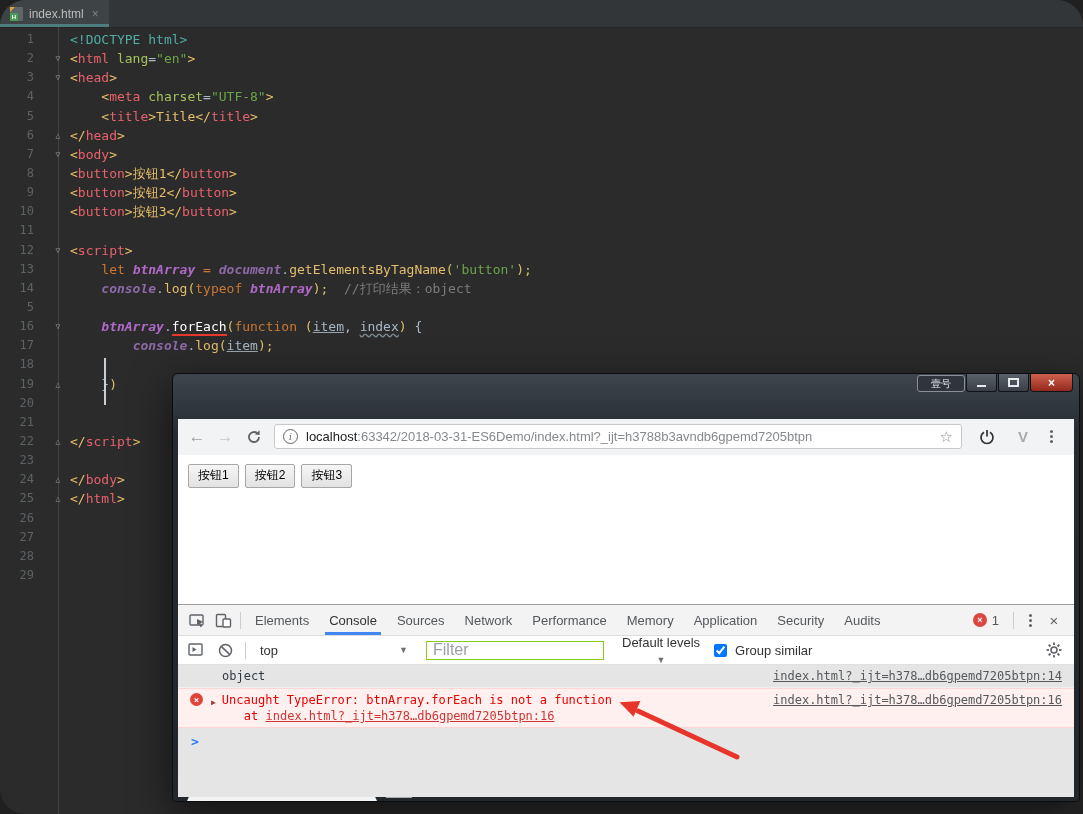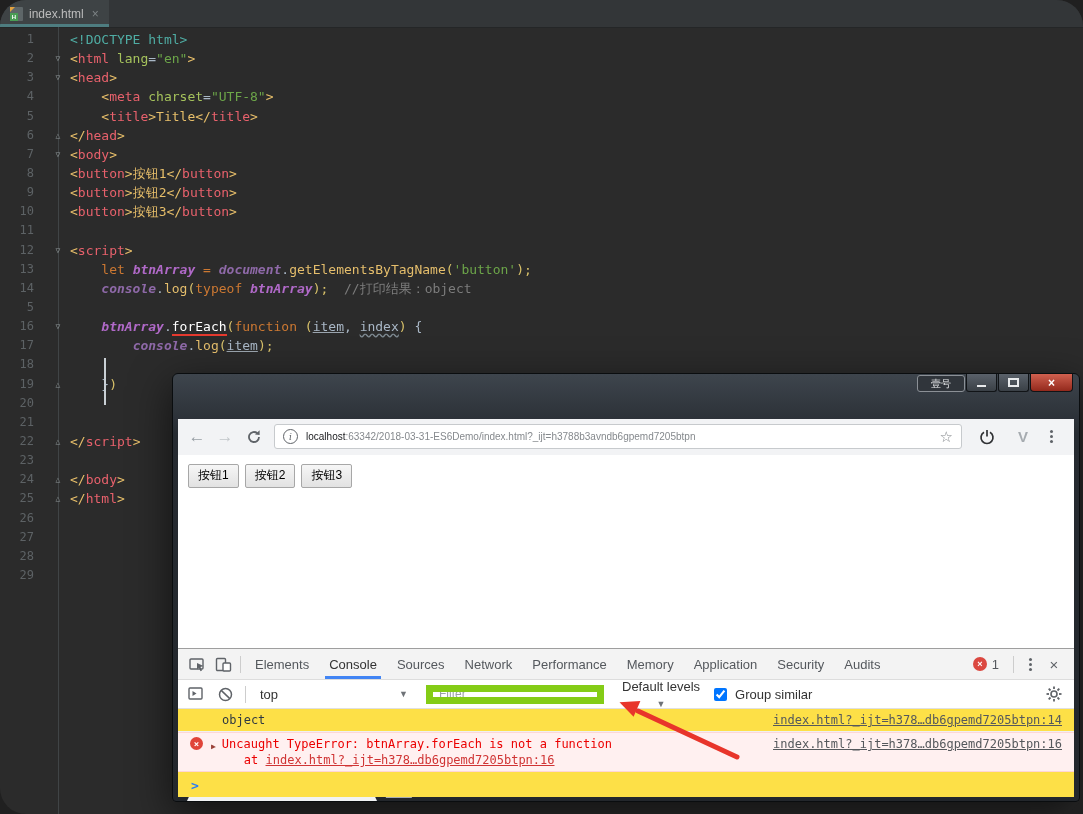--- a/index.html
+++ b/index.html
@@ -65,54 +65,54 @@
 
   .navbar{position:absolute;left:0;top:0;right:0;height:36px;background:#F2F3F5;border-bottom:1px solid #D9DBDE;}
   .nav-ic{position:absolute;top:0;height:35px;display:flex;align-items:center;justify-content:center;}
   .nav-back{left:6px;width:26px;font-size:17px;color:#9AA0A6;}
   .nav-fwd{left:34px;width:26px;font-size:17px;color:#C2C6CA;}
   .nav-reload{left:64px;width:24px;}
   .urlbar{position:absolute;left:96px;top:5px;width:688px;height:25px;background:#FFF;border:1px solid #C7CACD;
           border-radius:3px;display:flex;align-items:center;padding:0 8px;gap:8px;box-sizing:border-box;}
   .info-i{width:13px;height:13px;border-radius:50%;border:1px solid #5F6368;color:#5F6368;flex:none;
           font-family:"DejaVu Serif",serif;font-style:italic;font-size:9px;display:flex;align-items:center;justify-content:center;}
-  .url{font-size:10px;white-space:nowrap;overflow:hidden;flex:1;}
+  .url{font-size:13px;white-space:nowrap;overflow:hidden;flex:1;}
   .url .host{color:#202124;}
   .url .rest{color:#85898D;}
   .star{color:#85898D;font-size:15px;flex:none;}
   .ext-power{left:798px;width:22px;}
   .ext-v{left:834px;width:22px;font-size:15px;font-weight:bold;color:#A6ABB0;}
   .menu-dots{left:862px;width:22px;}
   .dots3{width:3px;height:3px;border-radius:50%;background:currentColor;box-shadow:0 -5px 0 currentColor,0 5px 0 currentColor;color:#5F6368;}
 
   .page{position:absolute;left:0;top:36px;right:0;height:149px;background:#FFF;padding:9px 0 0 10px;box-sizing:border-box;}
   .pbtn{display:inline-block;margin-right:6px;padding:2px 9px 3px;font-size:12px;color:#000;
         background:linear-gradient(#F6F6F6,#E2E2E2);border:1px solid #A7A7A7;border-radius:2px;
         font-family:"Liberation Sans",sans-serif;}
 
   
-  .devtools{position:absolute;left:0;top:185px;right:0;bottom:0;background:#fde047;border-top:1px solid #9E9E9E;
-            font-size:13px;color:#54585D;box-sizing:border-box;margin-top:44px;}
+  .devtools{position:absolute;left:0;top:185px;right:0;bottom:0;background:#e5e5e5;border-top:1px solid #9E9E9E;
+            font-size:13px;color:#54585D;box-sizing:border-box;}
   .dt-tabrow{height:30px;background:#F3F3F3;display:flex;align-items:center;border-bottom:1px solid #DDDDDD;padding-left:6px;}
   .dt-ic{width:26px;height:30px;display:flex;align-items:center;justify-content:center;}
   .dt-div{width:1px;height:17px;background:#CDCDCD;margin:0 4px;}
   .dt-tab{height:30px;display:flex;align-items:center;padding:0 10px;position:relative;color:#54585D;}
   .dt-tab.active{color:#333;}
   .dt-tab.active::after{content:"";position:absolute;left:6px;right:6px;bottom:0;height:3px;background:#4285F4;}
   .dt-right{margin-left:auto;display:flex;align-items:center;margin-right:8px;}
   .badge{width:14px;height:14px;border-radius:50%;background:#DB4840;color:#FFF;font-size:9px;font-weight:bold;
          display:flex;align-items:center;justify-content:center;}
   .count{margin:0 10px 0 5px;color:#54585D;}
   .dtx{width:24px;display:flex;align-items:center;justify-content:center;color:#5F6368;font-size:15px;}
 
   .dt-toolbar{height:28px;display:flex;align-items:center;border-bottom:1px solid #E0E0E0;background:#FFF;}
   .tb-ic{display:flex;align-items:center;justify-content:center;}
   .top-select{width:148px;display:flex;align-items:center;justify-content:space-between;margin-left:12px;color:#333;}
   .caret{font-size:9px;color:#6E7277;}
-  .filter{margin-left:18px;width:178px;height:19px;border:7px solid #84cc16;font-size:12px;padding:0 6px;color:#333;
+  .filter{margin-left:18px;width:178px;height:19px;border:1px solid #84cc16;font-size:16px;padding:0 6px;color:#333;
           outline:none;font-family:"Liberation Sans",sans-serif;box-sizing:border-box;}
   .filter::placeholder{color:#9AA0A6;}
   .levels{margin-left:18px;display:flex;gap:5px;align-items:center;color:#333;flex-direction:column;}
   .gs-check{margin-left:14px;width:13px;height:13px;}
   .gs-label{margin-left:5px;color:#333;}
   .gear{margin-left:auto;margin-right:12px;}
 
   .console{font-family:"DejaVu Sans Mono",monospace;font-size:12px;color:#303942;}
   .crow{display:flex;align-items:flex-start;border-bottom:1px solid #F0F0F0;padding:3px 12px 3px 0;line-height:16px;}
   .crow.plain .msg{margin-left:44px;flex:1;}

